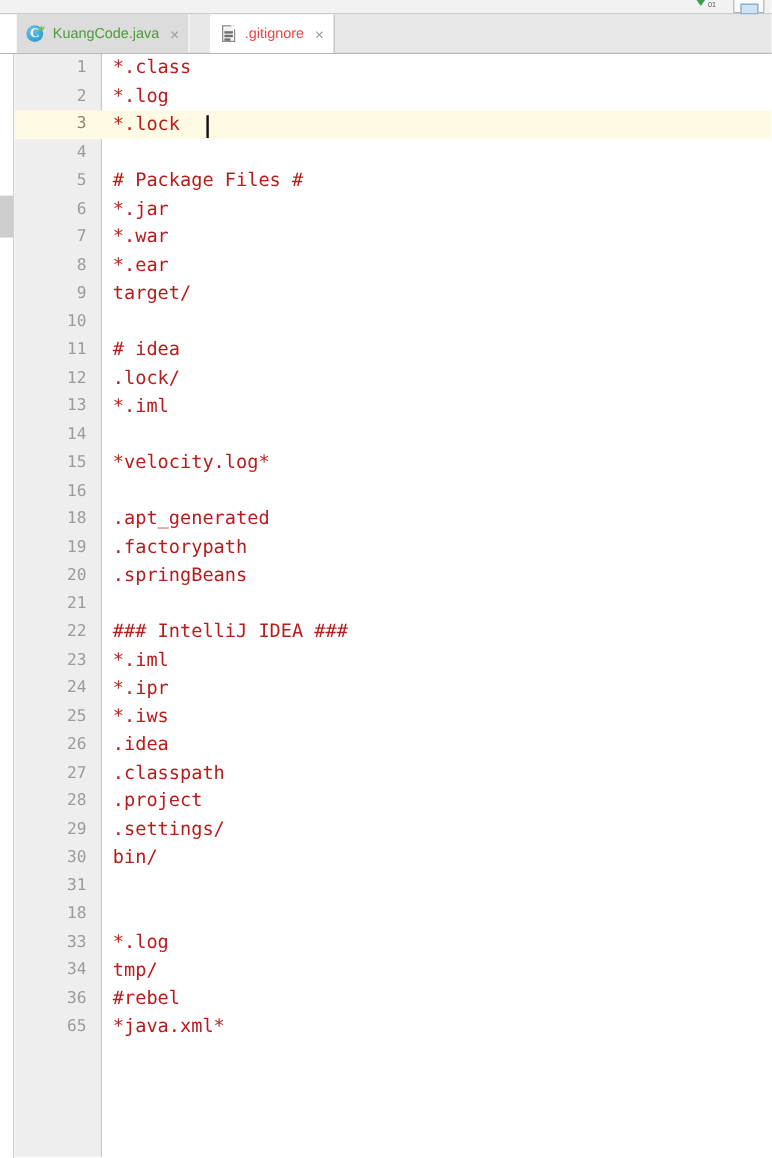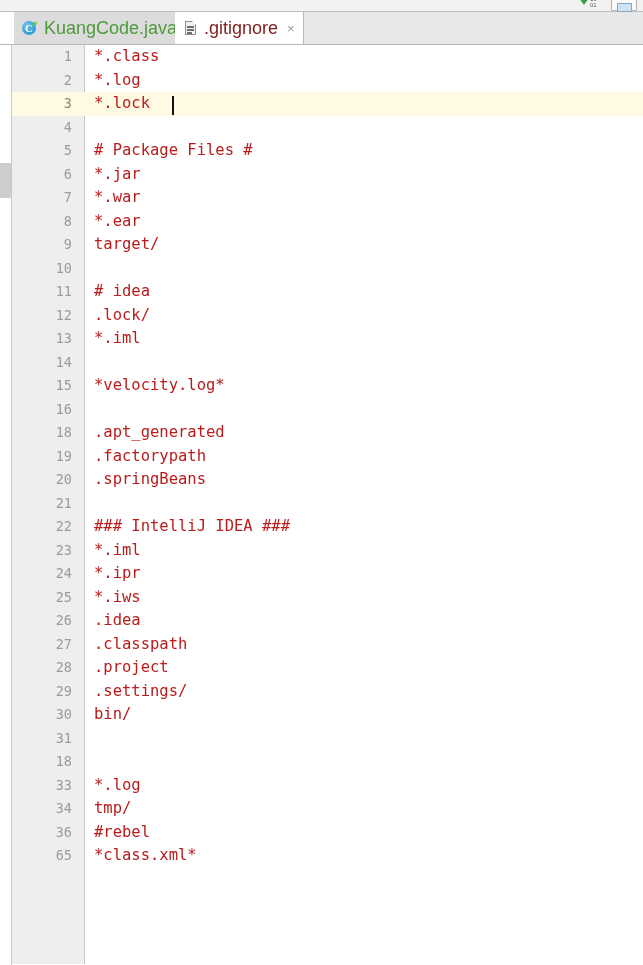--- a/index.html
+++ b/index.html
@@ -106,28 +106,28 @@
     left: 14px;
     background: #dcdcdc;
     border-right: 1px solid #ffffff;
   }
   .tab.active {
     left: 175px;
     background: #ffffff;
     border-right: 1px solid #b8b8b8;
   }
   .tab-label {
-    font-size: 18px;
+    font-size: 12px;
     line-height: 16px;
     white-space: nowrap;
     margin-left: 6px;
     font-family: "Liberation Sans", sans-serif;
   }
   .tab.inactive .tab-label { color: #4e9a3d; }
-  .tab.active .tab-label { color: #7f1d1d; }
+  .tab.active .tab-label { color: #ef4444; }
   .tab-close {
     margin-left: 9px;
     font-size: 13px;
     line-height: 13px;
     color: #9a9a9a;
     font-family: "Liberation Sans", sans-serif;
   }
 
   
   .icon-java {
@@ -449,19 +449,19 @@
         <div class="row">
           <div class="num">34</div>
           <div class="code">tmp/</div>
         </div>
         <div class="row">
           <div class="num">36</div>
           <div class="code">#rebel</div>
         </div>
         <div class="row">
           <div class="num">65</div>
-          <div class="code">*class.xml*</div>
+          <div class="code">*java.xml*</div>
         </div>
       </div>
     <div class="caret"></div>
   </div>
 
 </div>
 
 </body></html>

